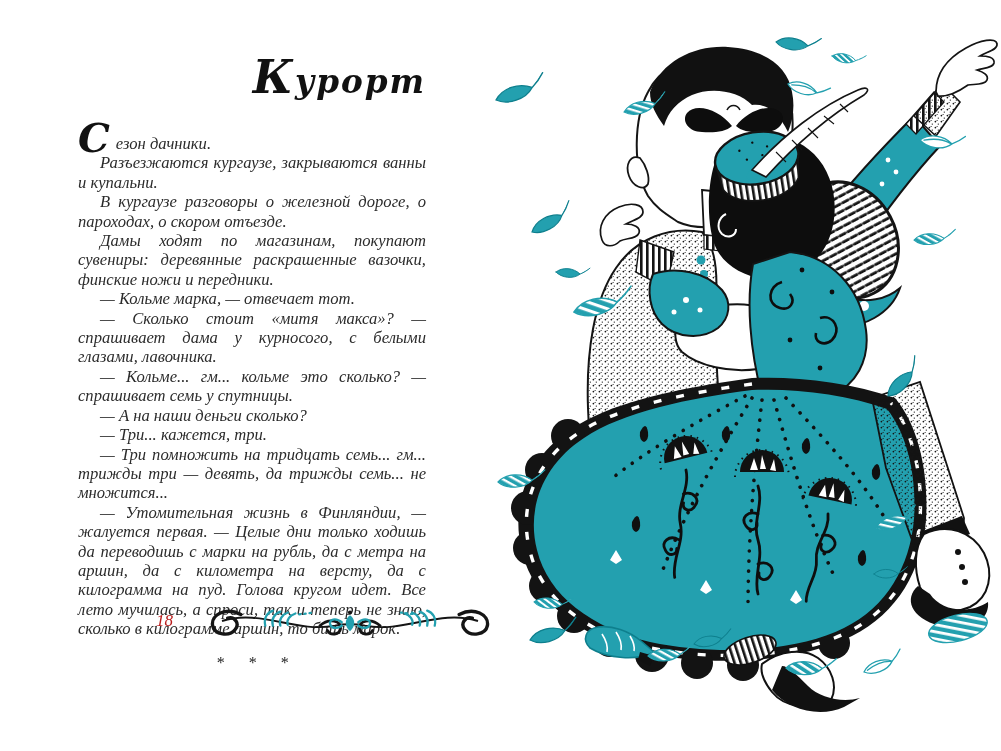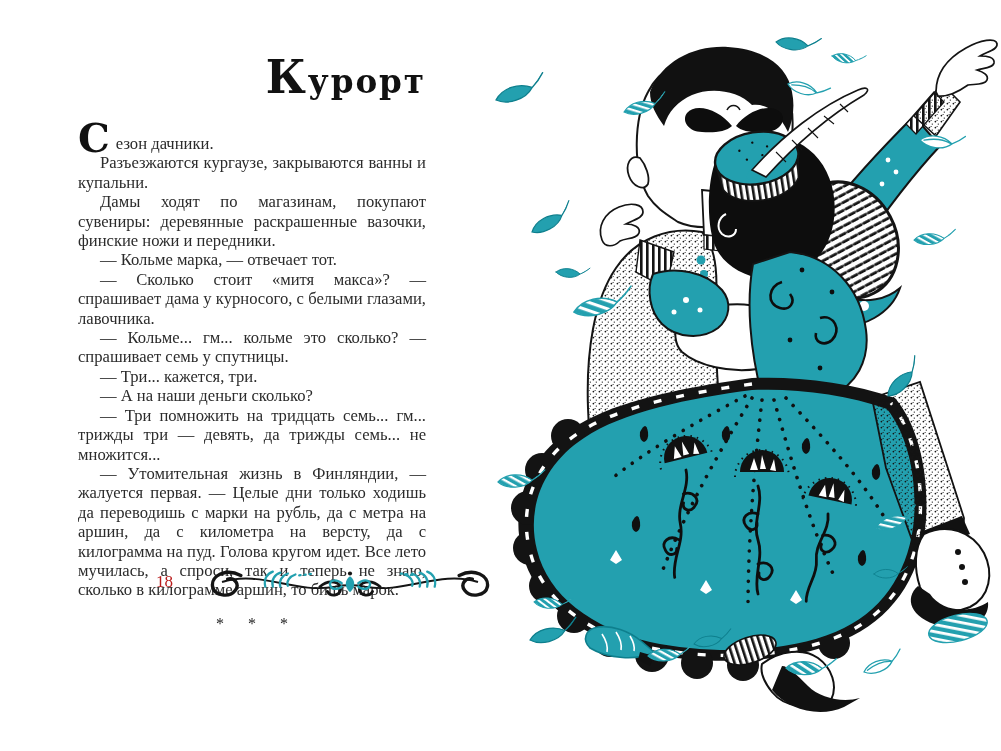--- a/index.html
+++ b/index.html
@@ -1,17 +1,17 @@
 <!DOCTYPE html>
 <html><head>
 <meta charset="utf-8">
 <style>
   html,body{margin:0;padding:0;background:#ffffff;}
   .spread{position:relative;width:1001px;height:751px;background:#ffffff;overflow:hidden;
-          font-family:"Liberation Serif",serif;color:#2b2b2b;}
+          font-family:"Liberation Serif",serif;color:#2b2b2b;font-style:italic;}
   
   .page-left{position:absolute;left:78px;top:54px;width:348px;}
   .title{margin:0 0 34px 0;text-align:right;font-family:"DejaVu Serif",serif;font-weight:700;
          font-size:34px;line-height:1;letter-spacing:2px;color:#111;transform:scaleX(.96);
          transform-origin:right center;}
   .title::first-letter{font-size:46px;}
   .body-text{font-size:16.6px;line-height:19.4px;text-align:justify;}
   .para{margin:0;text-indent:22px;}
   .para.has-initial{text-indent:0;}
   .dropcap{float:left;font-family:"DejaVu Serif",serif;font-weight:700;font-size:40px;
@@ -33,32 +33,33 @@
   <div class="page-left">
     <h1 class="title">Курорт</h1>
 
     <div class="body-text">
       <div>
 
           <p class="para has-initial"><span class="dropcap">С</span><span class="ptext">езон дачники.</span></p>
 
           <p class="para"><span class="ptext">Разъезжаются кургаузе, закрываются ванны и купальни.</span></p>
 
+          <p class="para"><span class="ptext">В кургаузе разговоры о железной дороге, о пароходах, о скором отъезде.</span></p>
 
           <p class="para"><span class="ptext">Дамы ходят по магазинам, покупают сувениры: деревянные раскрашенные вазочки, финские ножи и передники.</span></p>
 
           <p class="para"><span class="ptext">— Кольме марка, — отвечает тот.</span></p>
 
           <p class="para"><span class="ptext">— Сколько стоит «митя макса»? — спрашивает дама у курносого, с белыми глазами, лавочника.</span></p>
 
           <p class="para"><span class="ptext">— Кольме... гм... кольме это сколько? — спрашивает семь у спутницы.</span></p>
 
+          <p class="para"><span class="ptext">— А на наши деньги сколько?</span></p>
+
           <p class="para"><span class="ptext">— Три... кажется, три.</span></p>
-
-          <p class="para"><span class="ptext">— А на наши деньги сколько?</span></p>
 
           <p class="para"><span class="ptext">— Три помножить на тридцать семь... гм... трижды три — девять, да трижды семь... не множится...</span></p>
 
           <p class="para"><span class="ptext">— Утомительная жизнь в Финляндии, — жалуется первая. — Целые дни только ходишь да переводишь с марки на рубль, да с метра на аршин, да с километра на версту, да с килограмма на пуд. Голова кругом идет. Все лето мучилась, а спроси, так и теперь не знаю, сколько в килограмме аршин, то бишь марок.</span></p>
         </div>
       <div class="stars">* * *</div>
     </div>
 
     <div class="footer">
       <span class="pagenum">18</span>

